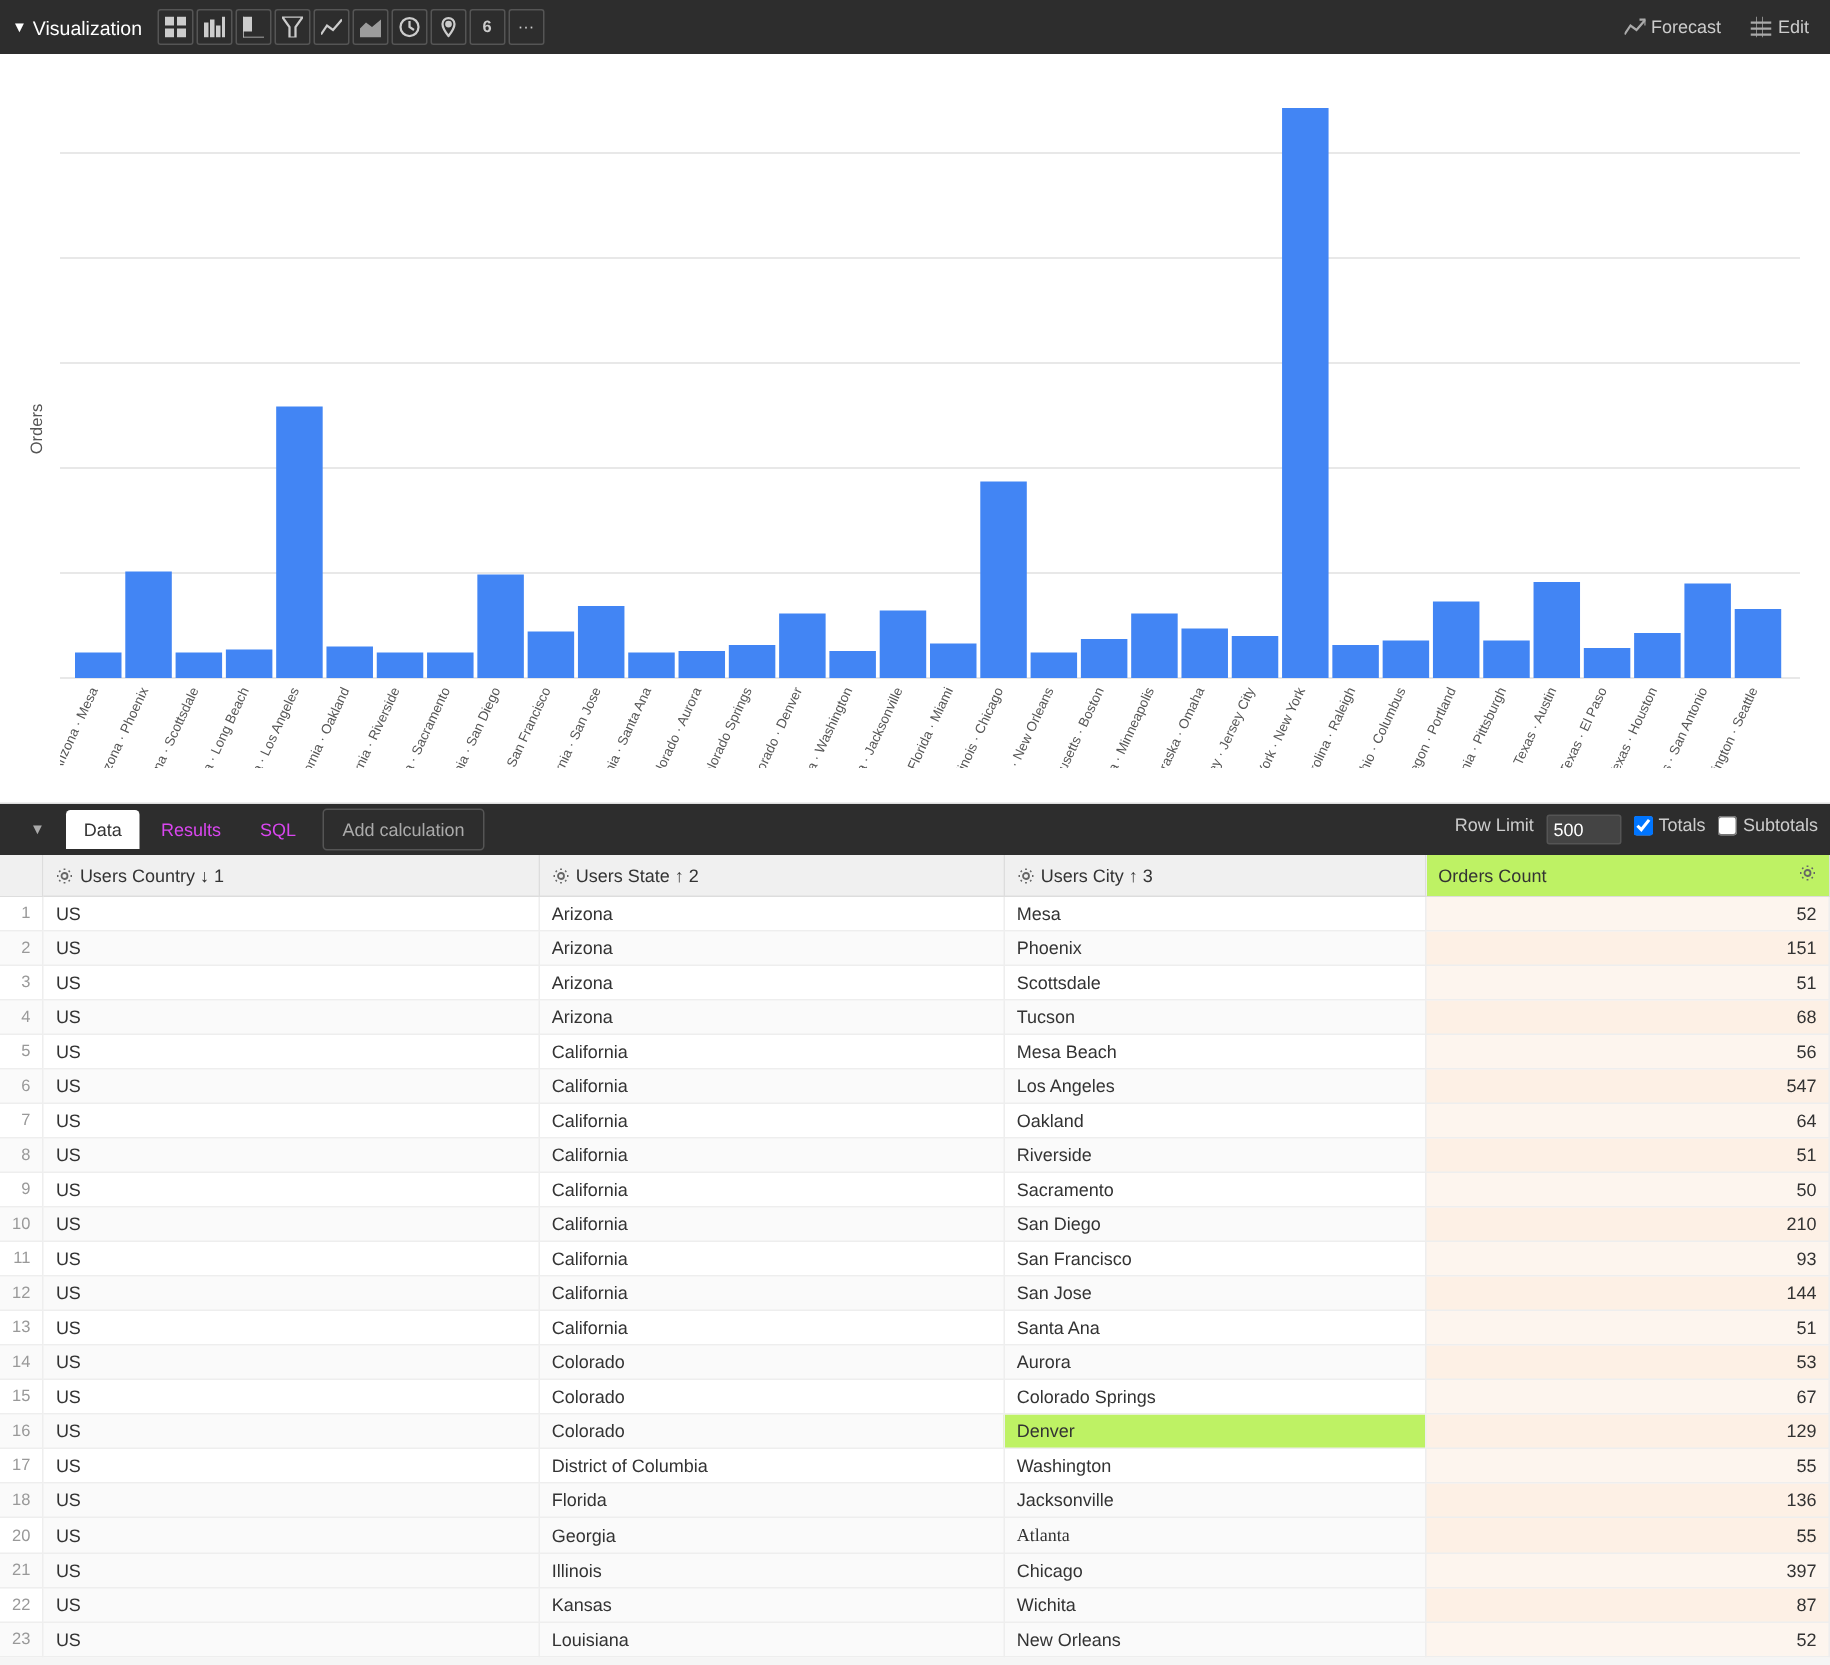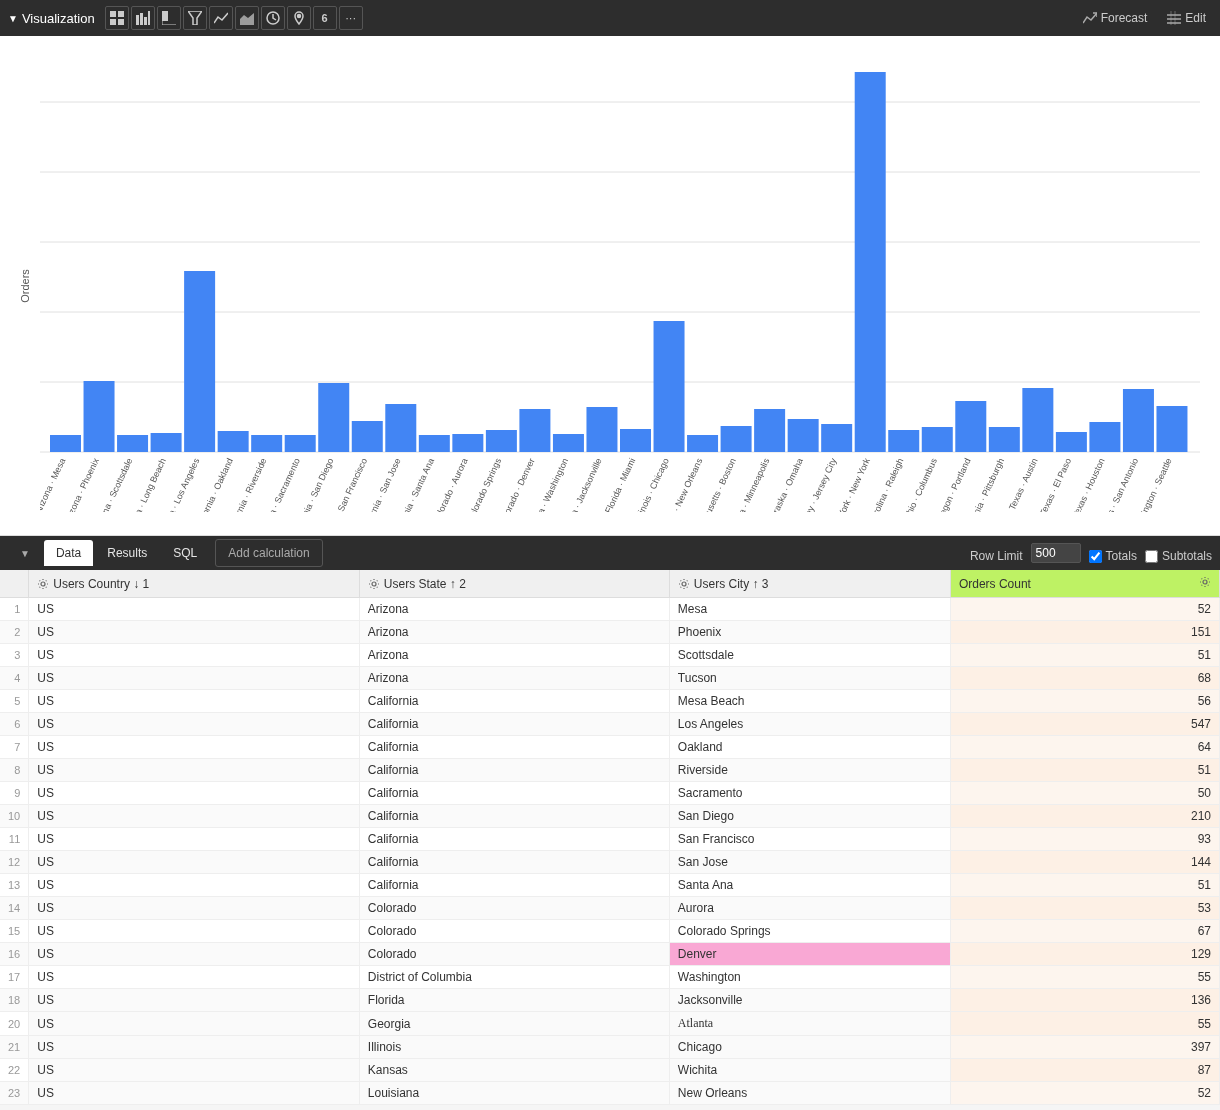--- a/index.html
+++ b/index.html
@@ -56,30 +56,30 @@
       align-items: center;
       height: 34px;
       padding: 0 8px;
       gap: 2px;
     }
     .data-tab {
       padding: 6px 12px;
       cursor: pointer;
       font-size: 12px;
       border-radius: 3px 3px 0 0;
-      color: #e5e5e5;
+      color: #d946ef;
     }
     .data-tab.active { background: #fff; color: #333; font-weight: 500; }
     .data-tab-add {
       padding: 6px 12px; cursor: pointer; font-size: 12px; color: #aaa; border: 1px solid #555; border-radius: 3px; margin-left: 4px;
     }
     .row-limit-area {
       margin-left: auto;
       display: flex;
-      align-items: flex-end;
+      align-items: flex-start;
       gap: 8px;
       color: #ccc;
       font-size: 12px;
     }
     .row-limit-input {
       width: 50px;
       padding: 2px 4px;
       border: 1px solid #555;
       background: #444;
       color: #fff;
@@ -471,21 +471,21 @@
       <td class="row-num">15</td>
       <td style="">US</td>
       <td style="">Colorado</td>
       <td style="">Colorado Springs</td>
       <td class="orders-col" style="background:#fdf5ee;">67</td>
     </tr>
         <tr>
       <td class="row-num">16</td>
       <td style="background:#fafafa;">US</td>
       <td style="background:#fafafa;">Colorado</td>
-      <td style="background:#f9a8d4;">Denver</td>
+      <td style="background:#bef264;">Denver</td>
       <td class="orders-col" style="background:#fdf0e5;">129</td>
     </tr>
         <tr>
       <td class="row-num">17</td>
       <td style="">US</td>
       <td style="">District of Columbia</td>
       <td style="">Washington</td>
       <td class="orders-col" style="background:#fdf5ee;">55</td>
     </tr>
         <tr>

